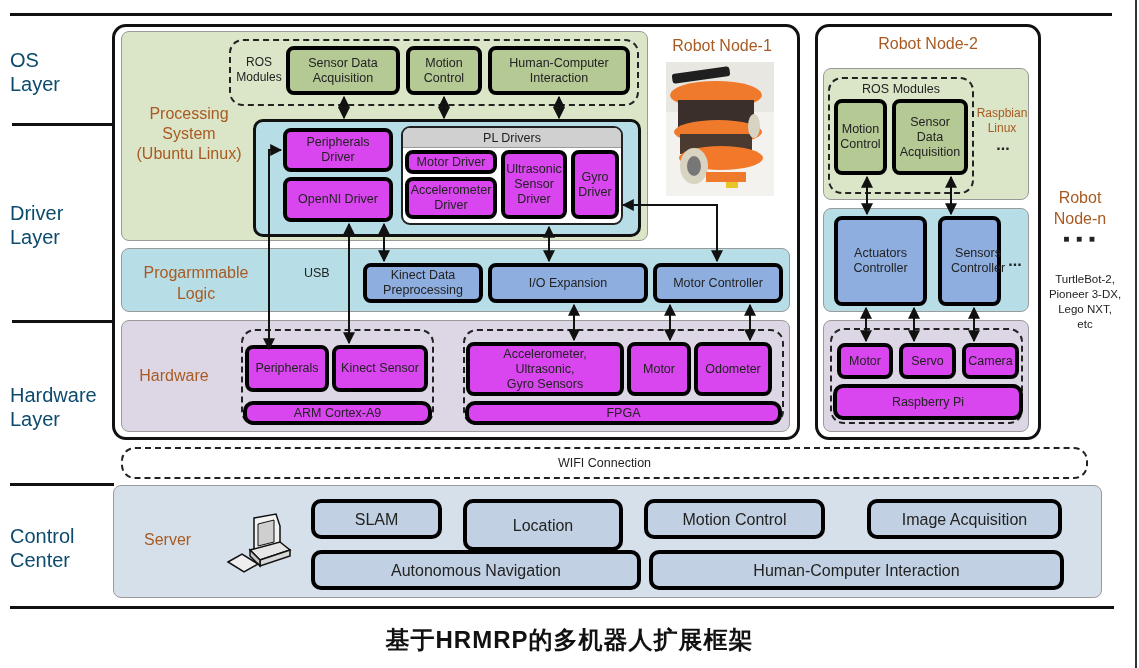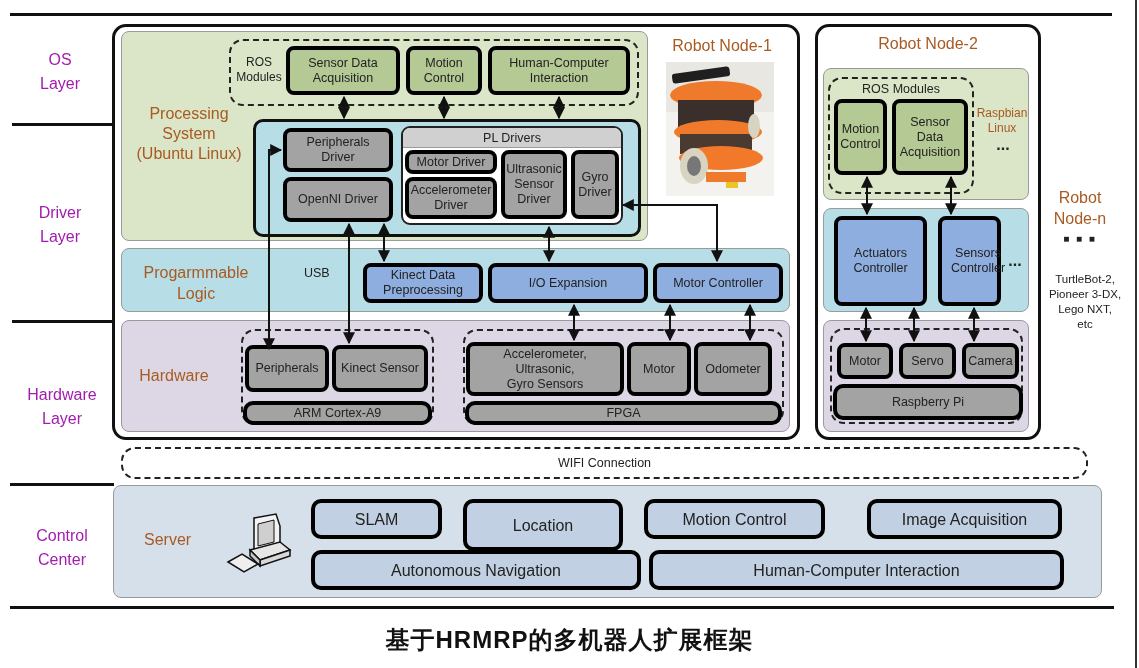--- a/index.html
+++ b/index.html
@@ -1,23 +1,23 @@
 <!DOCTYPE html>
 <html><head>
 <meta charset="utf-8">
 <style>
   * { box-sizing: border-box; margin: 0; padding: 0; }
   html, body { width: 1139px; height: 668px; background: #ffffff; overflow: hidden; }
   body { font-family: "Liberation Sans", sans-serif; color: #222; position: relative; }
   .abs { position: absolute; }
   .hline { position: absolute; height: 3px; background: #111; }
-  .layer-label { position: absolute; text-align: center; font-size: 16px; line-height: 24px; color: #a21caf; }
+  .layer-label { position: absolute; text-align: left; font-size: 20px; line-height: 24px; color: #0c4a6e; }
   .orange { color: #a85a22; }
   .box { position: absolute; border: 4px solid #000000; border-radius: 8px; display: flex; align-items: center; justify-content: center; text-align: center; font-size: 12.5px; line-height: 15px; color: #222; }
-  .white { background: #a3a3a3; }
+  .white { background: #d946ef; }
   .green { background: #b5c994; }
   .blue { background: #8eaee0; }
   .srv { background: #c1d1e3; font-size: 16px; border-radius: 10px; }
   .dash { position: absolute; border: 2px dashed #222; border-radius: 14px; }
   .region { position: absolute; border-radius: 8px; border: 1px solid #9a9a9a; }
   .r-green { background: #dbe5c7; }
   .r-blue { background: #b7dde6; }
   .r-purple { background: #ddd7e5; }
   .r-srv { background: #d6e0ea; }
   .frame { position: absolute; border: 3px solid #111; border-radius: 14px; background: #fff; }

